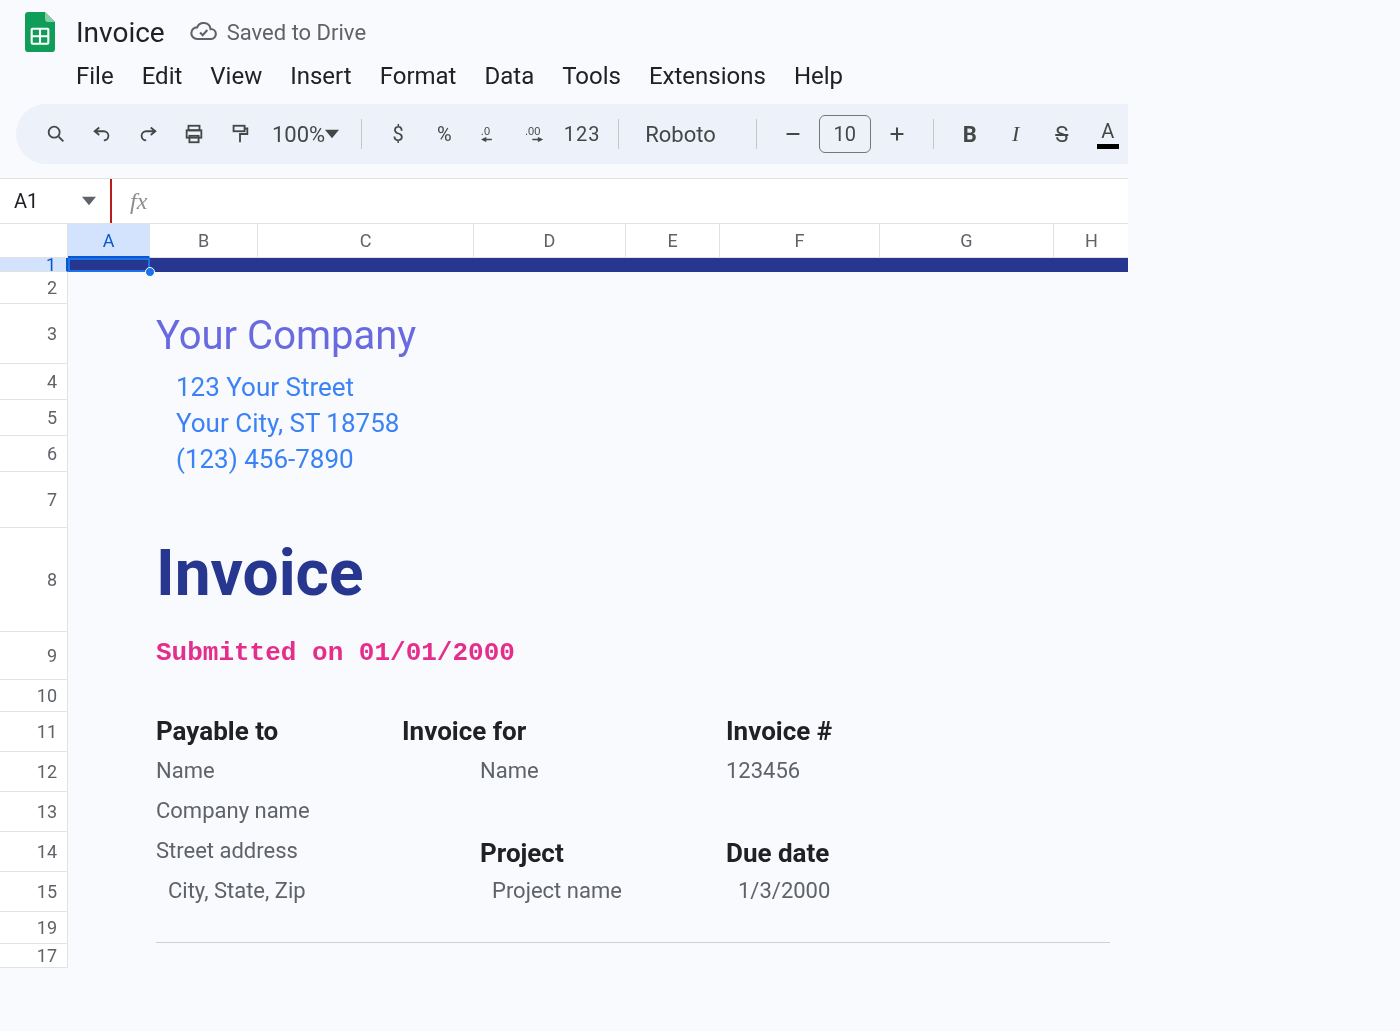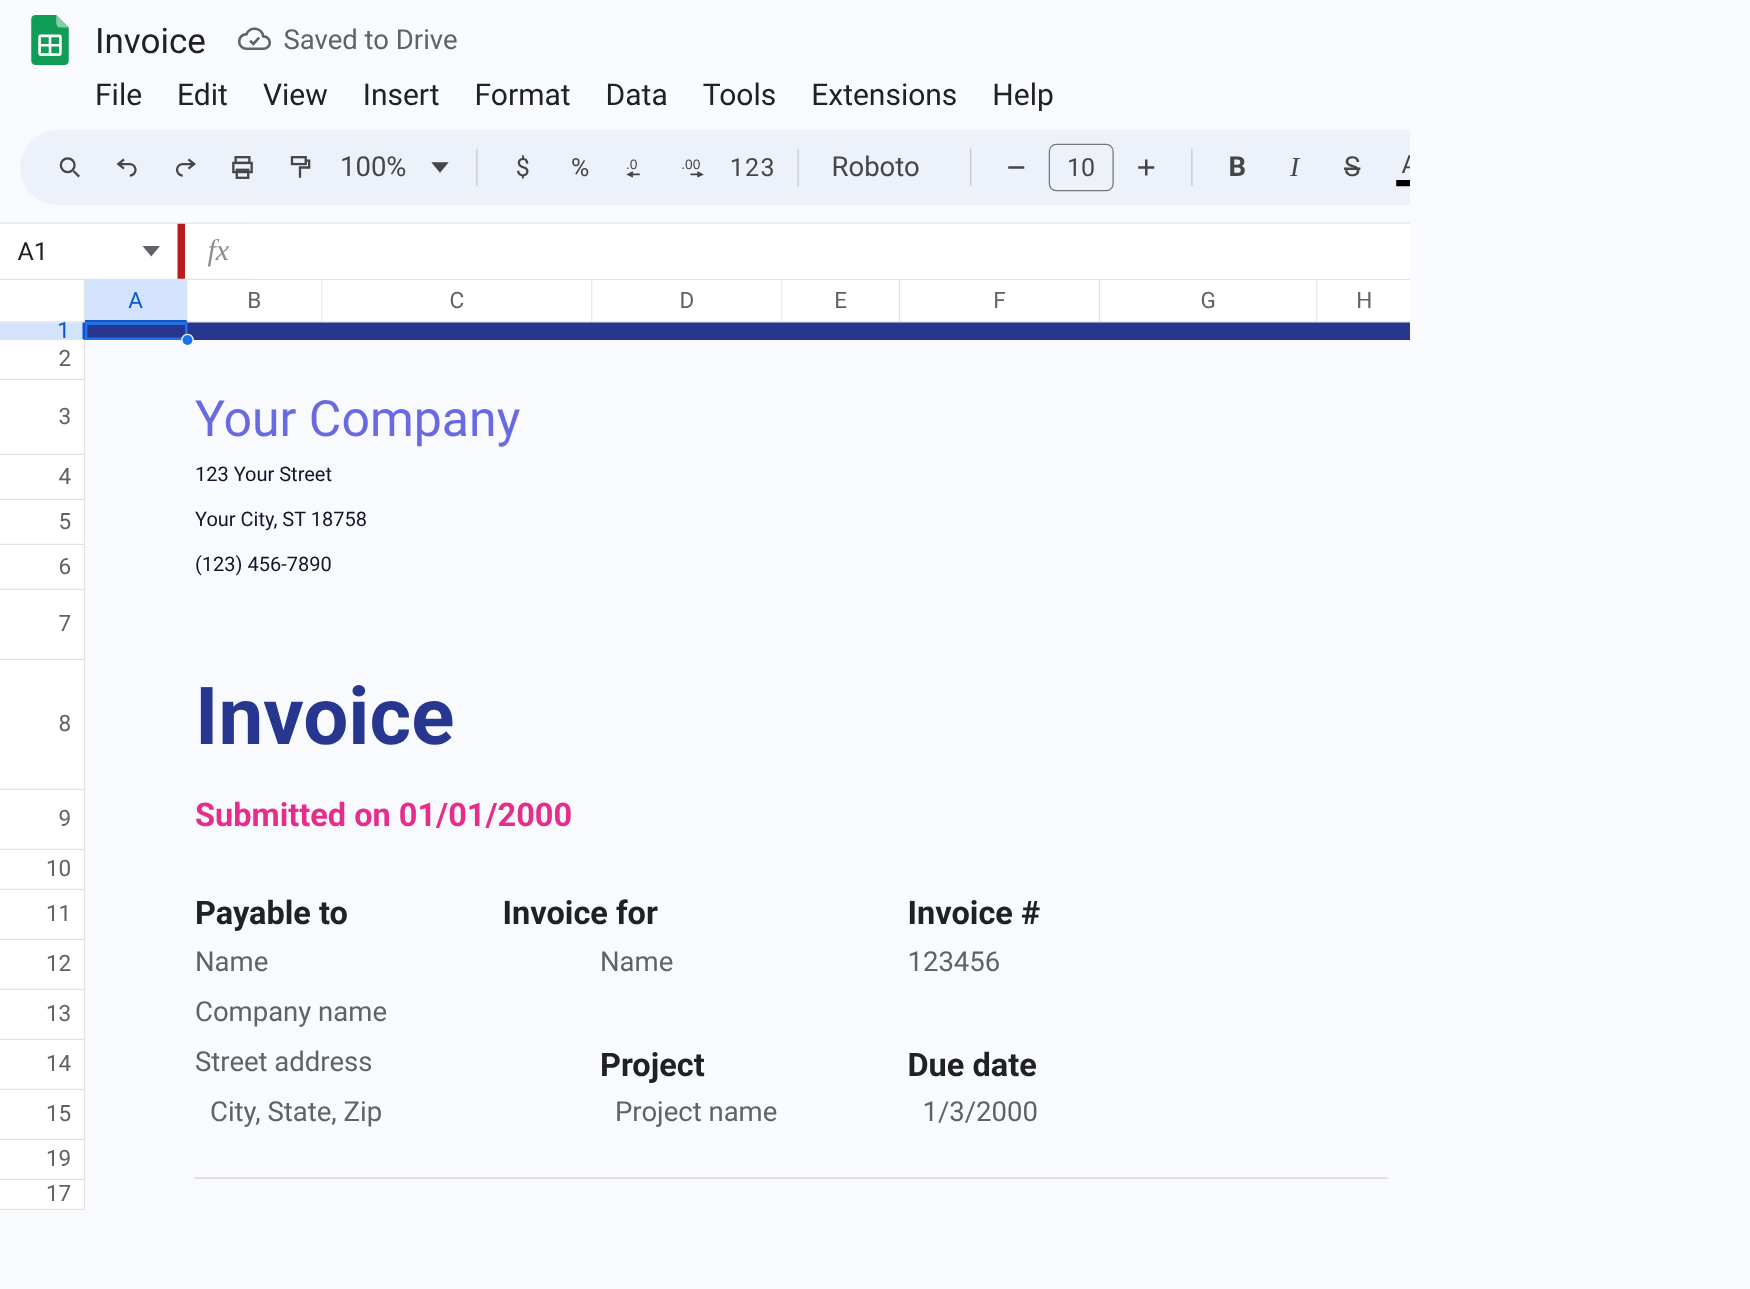--- a/index.html
+++ b/index.html
@@ -38,42 +38,42 @@
     padding: 0 20px;
     gap: 6px;
     color: #444746;
   }
   .tb-btn {
     width: 40px; height: 40px; display: flex; align-items: center; justify-content: center;
     border-radius: 6px; cursor: pointer; font-size: 20px;
   }
   .tb-btn svg { width: 22px; height: 22px; }
   .tb-sep { width: 1px; height: 30px; background: #c7c7c7; margin: 0 10px; }
-  .zoom { display: flex; align-items: center; gap: 20px; font-size: 22px; padding: 0 6px; cursor: pointer; }
+  .zoom { display: flex; align-items: center; gap: 0; font-size: 22px; padding: 0 6px; cursor: pointer; }
   .zoom svg { width: 14px; height: 14px; }
   .tb-text { font-size: 20px; padding: 0 6px; cursor: pointer; }
   .font-select { display: flex; align-items: center; gap: 14px; font-size: 22px; padding: 0 10px; cursor: pointer; }
   .font-box {
     border: 1.5px solid #747775; border-radius: 6px;
     width: 52px; height: 38px; display: flex; align-items: center; justify-content: center;
     font-size: 20px;
   }
   .tb-strike { text-decoration: line-through; }
   .text-color { display:flex; flex-direction:column; align-items:center; gap:1px; }
   .text-color .bar { width:22px; height:5px; background:#000; }
 
   
   .fx-row {
     display: flex; align-items: center; height: 46px;
     border-top: 1px solid #e1e3e1; border-bottom: 1px solid #e1e3e1;
     background: #fff; margin-top: 14px;
   }
   .name-box {
-    width: 148px; display: flex; align-items: center; justify-content: space-between;
-    padding: 0 14px; font-size: 20px; border-right: 6px solid #b91c1c; height: 100%;
+    width: 112px; display: flex; align-items: center; justify-content: space-between;
+    padding: 0 14px; font-size: 20px; border-right: 2px solid #b91c1c; height: 100%;
     cursor: pointer;
   }
   .name-box svg { width: 14px; height: 14px; }
   .fx-label { font-style: italic; font-family: serif; font-size: 24px; color: #8d8d8d; padding: 0 18px; }
   .formula-input { flex: 1; height: 100%; border: none; outline: none; font-size: 18px; }
 
   
   .grid-wrap { display: flex; background: #fff; }
   .corner { width: 68px; height: 34px; background:#fff; border-right:1px solid #e1e3e1; border-bottom:1px solid #e1e3e1; }
   .col-headers { display: flex; }
@@ -100,21 +100,21 @@
   }
   .sel-handle {
     position:absolute; width:10px; height:10px; background:#1a73e8; border:1px solid #fff; border-radius:50%;
   }
 
   
   .row-block { position:absolute; left:0; width:100%; }
   .bluebar { position:absolute; left:0; top:0; height:12px; background:#27378f; width:100%; }
 
   .company { color:#6a6ae0; font-size:40px; font-weight:400; }
-  .addr { color:#0f172a; font-size:16px; line-height:1.5; }
+  .addr { color:#3b82f6; font-size:26px; line-height:1.5;margin-left:20px; }
   .inv-title { color:#27378f; font-size:64px; font-weight:700; }
   .submitted { color:#e52e8c; font-size:26px; font-weight:700; }
 
   .section-row { display:flex; }
   .sec-col { display:flex; flex-direction:column; gap:4px; }
   .sec-h { font-size:26px; font-weight:700; color:#202124; }
   .sec-v { font-size:22px; color:#5f6368; }
 
   .thin-rule { position:absolute; height:1px; background:#d0d0d0; }
   .right-gutter { position:absolute; right:0; top:0; bottom:0; width:272px; background:#f8fafd; }
@@ -296,21 +296,21 @@
       </div>
       <div class="row-block" style="top: 146px; left: 88px; width: 972px;">
         <div class="addr">Your City, ST 18758</div>
       </div>
       <div class="row-block" style="top: 182px; left: 88px; width: 972px;">
         <div class="addr">(123) 456-7890</div>
       </div>
       <div class="row-block" style="top: 278px; left: 88px; width: 972px;">
         <div class="inv-title">Invoice</div>
       </div>
-      <div class="row-block" style="top: 380px; left: 88px; width: 972px;">
+      <div class="row-block" style="top: 380px; left: 88px; width: 972px; font-family: Liberation Mono, monospace;">
         <div class="submitted">Submitted on 01/01/2000</div>
       </div>
       <div class="row-block" style="top: 458px; left: 88px; width: 972px;">
 <div class="section-row">
   <div class="sec-col" style="width:246px">
             <div class="sec-h">Payable to</div>
           </div>
   <div class="sec-col" style="width:324px">
             <div class="sec-h">Invoice for</div>
           </div>

